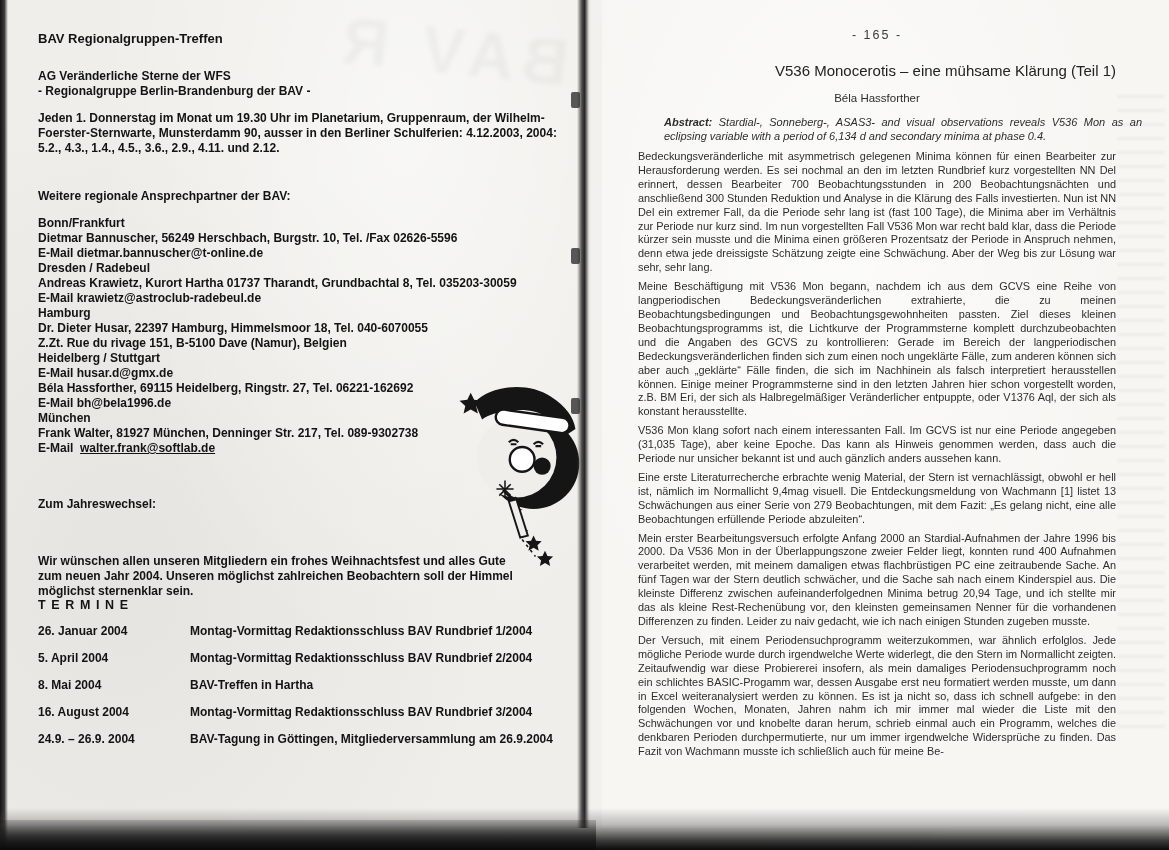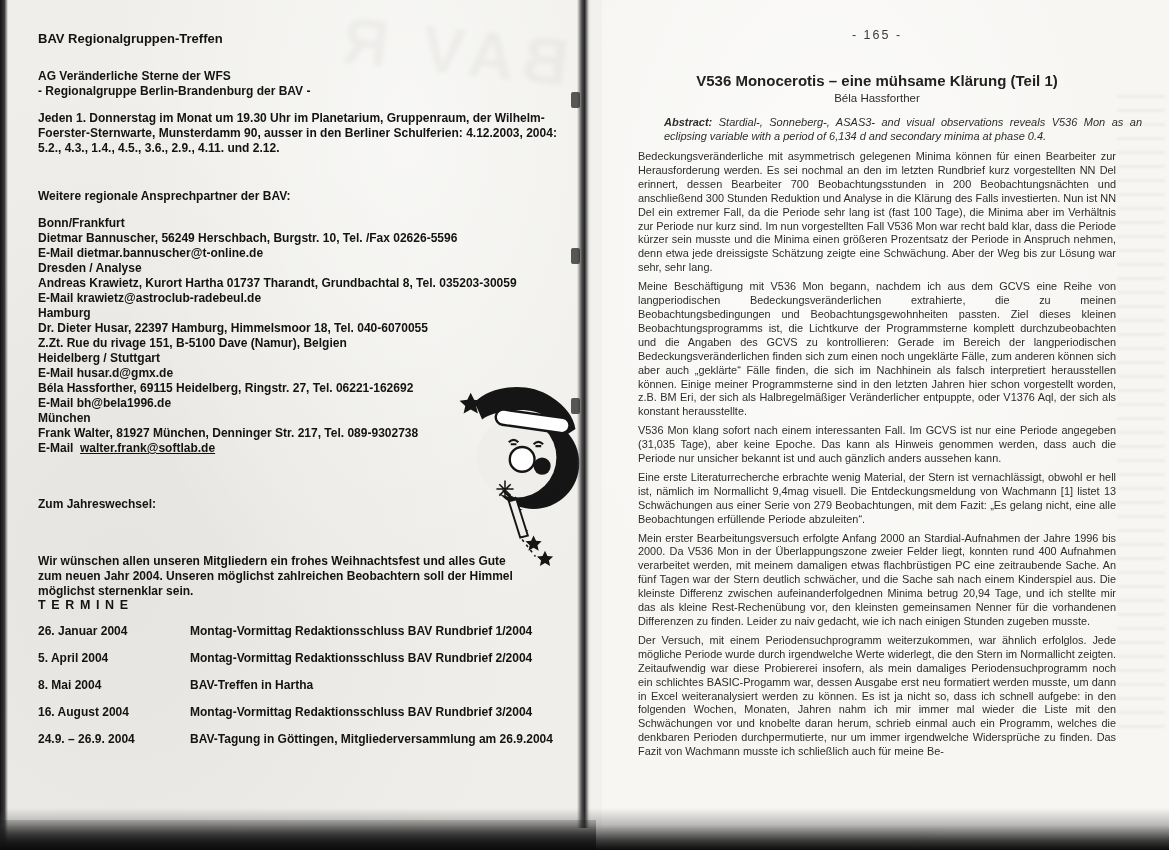--- a/index.html
+++ b/index.html
@@ -80,21 +80,21 @@
   .lp-termine{top:624px;width:540px;}
   .termine-row{display:flex;margin-bottom:12px;}
   .t-date{width:152px;flex:none;}
   .t-event{flex:1;}
   .u{text-decoration:underline;}
   .star{position:absolute;font-size:15px;color:#111;line-height:1;}
   .santa{position:absolute;left:443px;top:368px;width:150px;height:200px;}
   
   .rp{position:absolute;left:36px;width:478px;}
   .rp-pageno{top:28px;text-align:center;font-size:12.5px;letter-spacing:2px;color:#3a3a3a;}
-  .rp-title{top:72px;text-align:center;font-size:15px;font-weight:bold;color:#222;}
+  .rp-title{top:62px;text-align:right;font-size:15px;font-weight:normal;color:#222;}
   .rp-author{top:92px;text-align:center;font-size:11.5px;}
   .rp-abstract{top:115px;padding:0 26px;font-size:11px;line-height:14px;font-style:italic;text-align:justify;}
   .abs-label{font-weight:bold;}
   .rp-body{top:150px;font-size:10.9px;line-height:13.9px;text-align:justify;}
   .rp-body p{margin:0 0 5px 0;}
 </style>
 </head>
 <body>
 
 <div class="scan">
@@ -110,21 +110,21 @@
     </div>
 
     <div class="lp lp-meeting">Jeden 1. Donnerstag im Monat um 19.30 Uhr im Planetarium, Gruppenraum, der Wilhelm-Foerster-Sternwarte, Munsterdamm 90, ausser in den Berliner Schulferien: 4.12.2003, 2004: 5.2., 4.3., 1.4., 4.5., 3.6., 2.9., 4.11. und 2.12.</div>
 
     <div class="lp lp-contacts-heading">Weitere regionale Ansprechpartner der BAV:</div>
 
     <div class="lp lp-contacts">
       <div>Bonn/Frankfurt</div>
       <div>Dietmar Bannuscher, 56249 Herschbach, Burgstr. 10, Tel. /Fax 02626-5596</div>
       <div>E-Mail dietmar.bannuscher@t-online.de</div>
-      <div>Dresden / Analyse</div>
+      <div>Dresden / Radebeul</div>
       <div>Andreas Krawietz, Kurort Hartha 01737 Tharandt, Grundbachtal 8, Tel. 035203-30059</div>
       <div>E-Mail krawietz@astroclub-radebeul.de</div>
       <div>Hamburg</div>
       <div>Dr. Dieter Husar, 22397 Hamburg, Himmelsmoor 18, Tel. 040-6070055</div>
       <div>Z.Zt. Rue du rivage 151, B-5100 Dave (Namur), Belgien</div>
       <div>Heidelberg / Stuttgart</div>
       <div>E-Mail husar.d@gmx.de</div>
       <div>Béla Hassforther, 69115 Heidelberg, Ringstr. 27, Tel. 06221-162692</div>
       <div>E-Mail bh@bela1996.de</div>
       <div>München</div>

